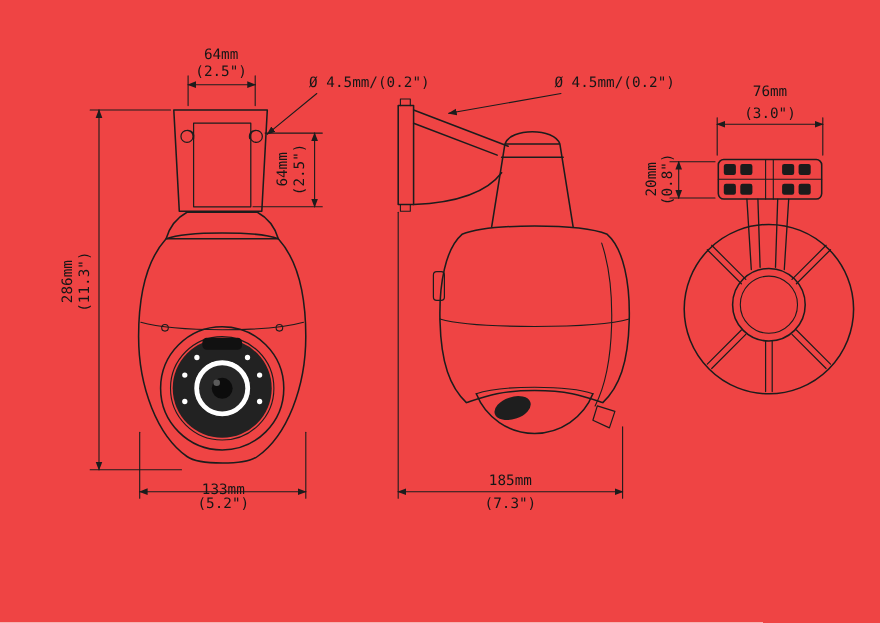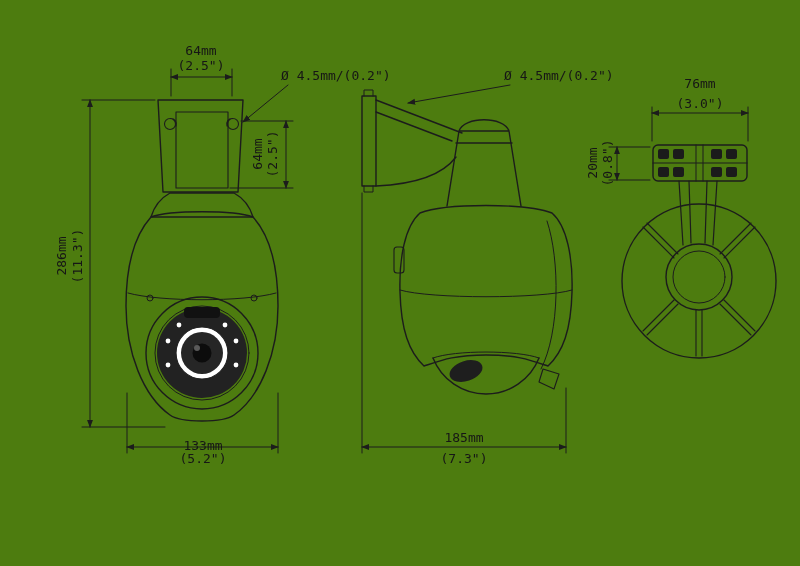--- a/index.html
+++ b/index.html
@@ -1,17 +1,17 @@
 <!DOCTYPE html>
 <html><head>
 <meta charset="utf-8">
 <style>
   html,body{margin:0;padding:0;background:#ffffff;}
   .sheet{
-    position:relative;width:800px;height:566px;background:#4d7c0f;overflow:hidden;
+    position:relative;width:800px;height:566px;background:#ef4444;overflow:hidden;
     font-family:"DejaVu Sans Mono","Liberation Mono",monospace;color:#161616;
   }
   .sheet svg{position:absolute;left:0;top:0;}
   .dim{
     position:absolute;font-size:13px;line-height:14px;white-space:nowrap;
     transform:translate(-50%,-50%);
   }
   .dim.rot{transform:translate(-50%,-50%) rotate(-90deg);}
   .dim.callout{transform:none;}
 </style>

